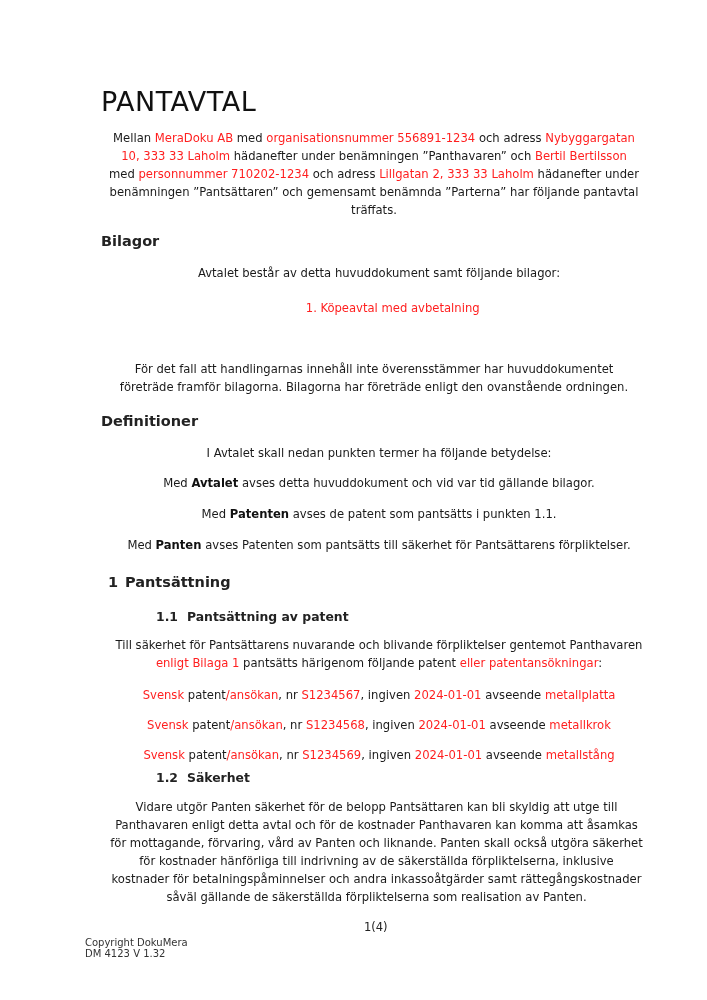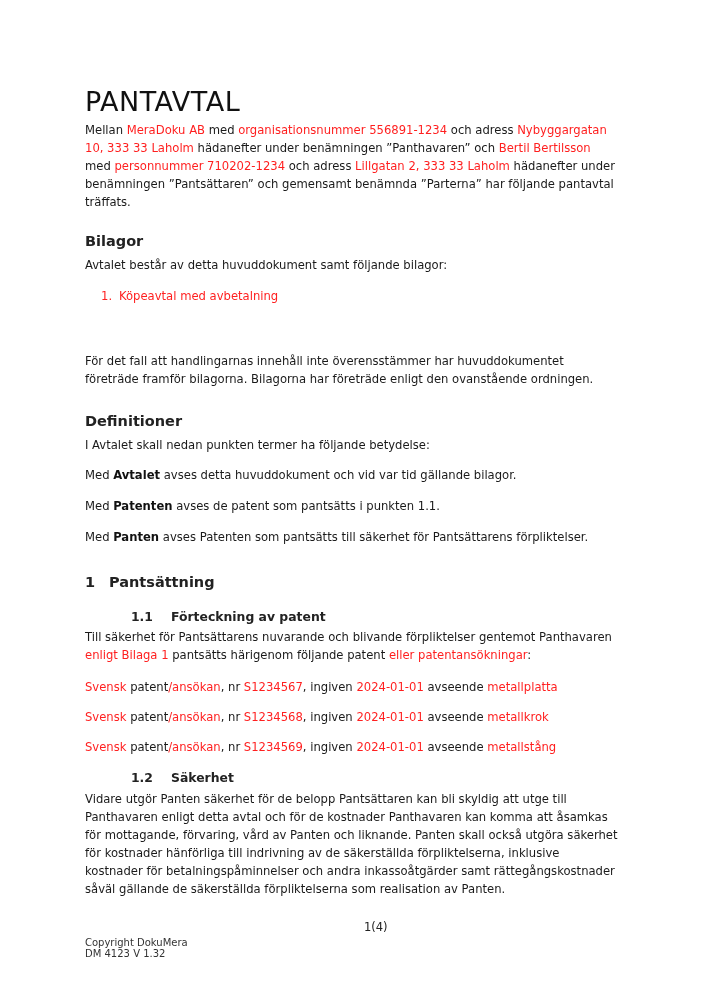--- a/index.html
+++ b/index.html
@@ -1,31 +1,31 @@
 <!DOCTYPE html>
 <html><head>
 <meta charset="utf-8">
 <style>
   html, body { margin: 0; padding: 0; background: #ffffff; }
   body {
     width: 707px; height: 1000px; position: relative; overflow: hidden;
     font-family: "DejaVu Sans", sans-serif; color: #1a1a1a;
   }
   .page { position: absolute; left: 85px; top: 0; width: 540px; }
-  .abs { position: absolute; left: 0; }
+  .abs { position: absolute; left: 16px; text-align: center; }
   .title { top: 86px; font-size: 27px; letter-spacing: 0.5px; font-weight: normal; color: #111; margin: 0; }
-  .p { font-size: 11.6px; line-height: 18px; margin: 0; }
+  .p { font-size: 11.6px; line-height: 18px; margin: 8px; }
   .red { color: #ff1f1f; }
   b { font-weight: bold; color: #111; }
   .h2 { font-size: 14.5px; margin: 0; color: #222; }
   .h1num { font-size: 14.5px; margin: 0; color: #222; }
   .h1num .n { display: inline-block; width: 24px; }
   .h3 { font-size: 12.4px; margin: 0; color: #222; }
   .h3 .n { display: inline-block; width: 40px; margin-left: 46px; }
-  ol.bil { margin: 0; padding: 0; list-style: none; }
+  ol.bil { margin: 12px; padding: 0; list-style: none; }
   ol.bil li { font-size: 11.6px; line-height: 16.3px; color: #ff1f1f; padding-left: 16px; }
   ol.bil li .num { display: inline-block; width: 18px; }
   .footer-page { position: absolute; left: 340px; top: 920px; font-size: 11.5px; color: #222; margin-left: 24px; }
   .footer-copy { position: absolute; left: 85px; top: 937px; font-size: 10px; line-height: 11px; color: #333; }
 </style>
 </head>
 <body>
 
 <div class="page">
 
@@ -43,21 +43,21 @@
   <p class="abs p" style="top:352px; width:530px;">För det fall att handlingarnas innehåll inte överensstämmer har huvuddokumentet företräde framför bilagorna. Bilagorna har företräde enligt den ovanstående ordningen.</p>
 
   <h2 class="abs h2" style="top:413px;">Definitioner</h2>
   <p class="abs p" style="top:436px; width:540px;">I Avtalet skall nedan punkten termer ha följande betydelse:</p>
   <p class="abs p" style="top:466px; width:540px;"><span>Med </span><b>Avtalet</b><span> avses detta huvuddokument och vid var tid gällande bilagor.</span></p>
   <p class="abs p" style="top:497px; width:540px;"><span>Med </span><b>Patenten</b><span> avses de patent som pantsätts i punkten 1.1.</span></p>
   <p class="abs p" style="top:528px; width:540px;"><span>Med </span><b>Panten</b><span> avses Patenten som pantsätts till säkerhet för Pantsättarens förpliktelser.</span></p>
 
   <h2 class="abs h1num" style="top:574px;"><span class="n">1</span><span>Pantsättning</span></h2>
 
-  <h3 class="abs h3" style="top:609px;"><span class="n">1.1</span><span>Förteckning av patent</span></h3>
+  <h3 class="abs h3" style="top:609px;"><span class="n">1.1</span><span>Pantsättning av patent</span></h3>
   <p class="abs p" style="top:628px; width:540px;"><span>Till säkerhet för Pantsättarens nuvarande och blivande förpliktelser gentemot Panthavaren </span><span class="red">enligt Bilaga 1</span><span> pantsätts härigenom följande patent </span><span class="red">eller patentansökningar</span><span>:</span></p>
 
   <p class="abs p" style="top:678px; width:540px;"><span class="red">Svensk</span><span> patent</span><span class="red">/ansökan</span><span>, nr </span><span class="red">S1234567</span><span>, ingiven </span><span class="red">2024-01-01</span><span> avseende </span><span class="red">metallplatta</span></p>
 
   <p class="abs p" style="top:708px; width:540px;"><span class="red">Svensk</span><span> patent</span><span class="red">/ansökan</span><span>, nr </span><span class="red">S1234568</span><span>, ingiven </span><span class="red">2024-01-01</span><span> avseende </span><span class="red">metallkrok</span></p>
 
   <p class="abs p" style="top:738px; width:540px;"><span class="red">Svensk</span><span> patent</span><span class="red">/ansökan</span><span>, nr </span><span class="red">S1234569</span><span>, ingiven </span><span class="red">2024-01-01</span><span> avseende </span><span class="red">metallstång</span></p>
 
   <h3 class="abs h3" style="top:770px;"><span class="n">1.2</span><span>Säkerhet</span></h3>
   <p class="abs p" style="top:790px; width:535px;">Vidare utgör Panten säkerhet för de belopp Pantsättaren kan bli skyldig att utge till Panthavaren enligt detta avtal och för de kostnader Panthavaren kan komma att åsamkas för mottagande, förvaring, vård av Panten och liknande. Panten skall också utgöra säkerhet för kostnader hänförliga till indrivning av de säkerställda förpliktelserna, inklusive kostnader för betalningspåminnelser och andra inkassoåtgärder samt rättegångskostnader såväl gällande de säkerställda förpliktelserna som realisation av Panten.</p>

